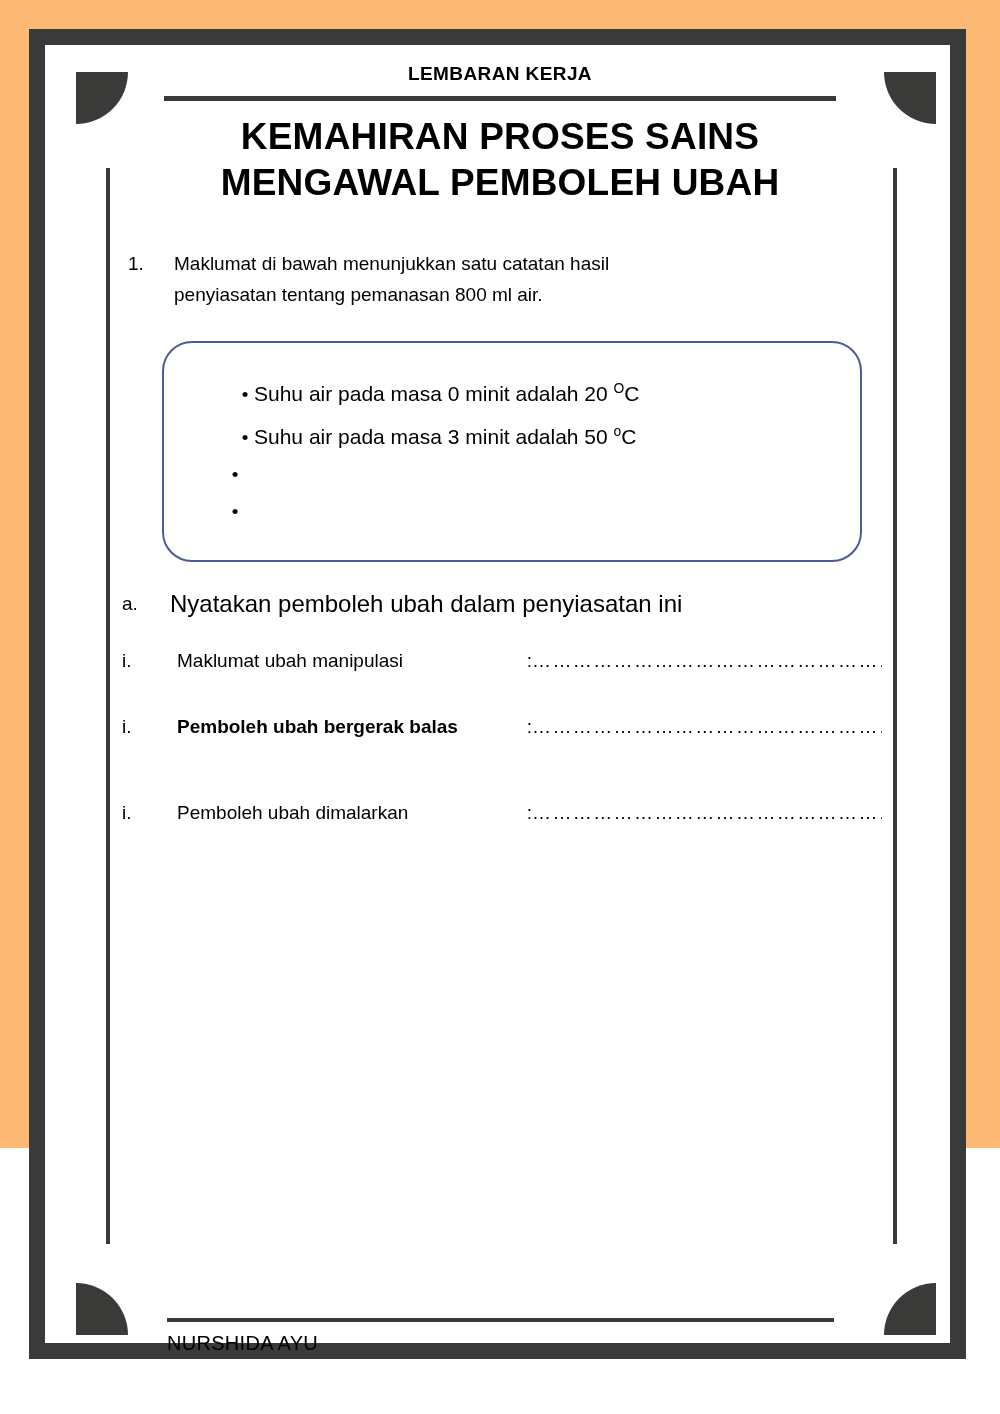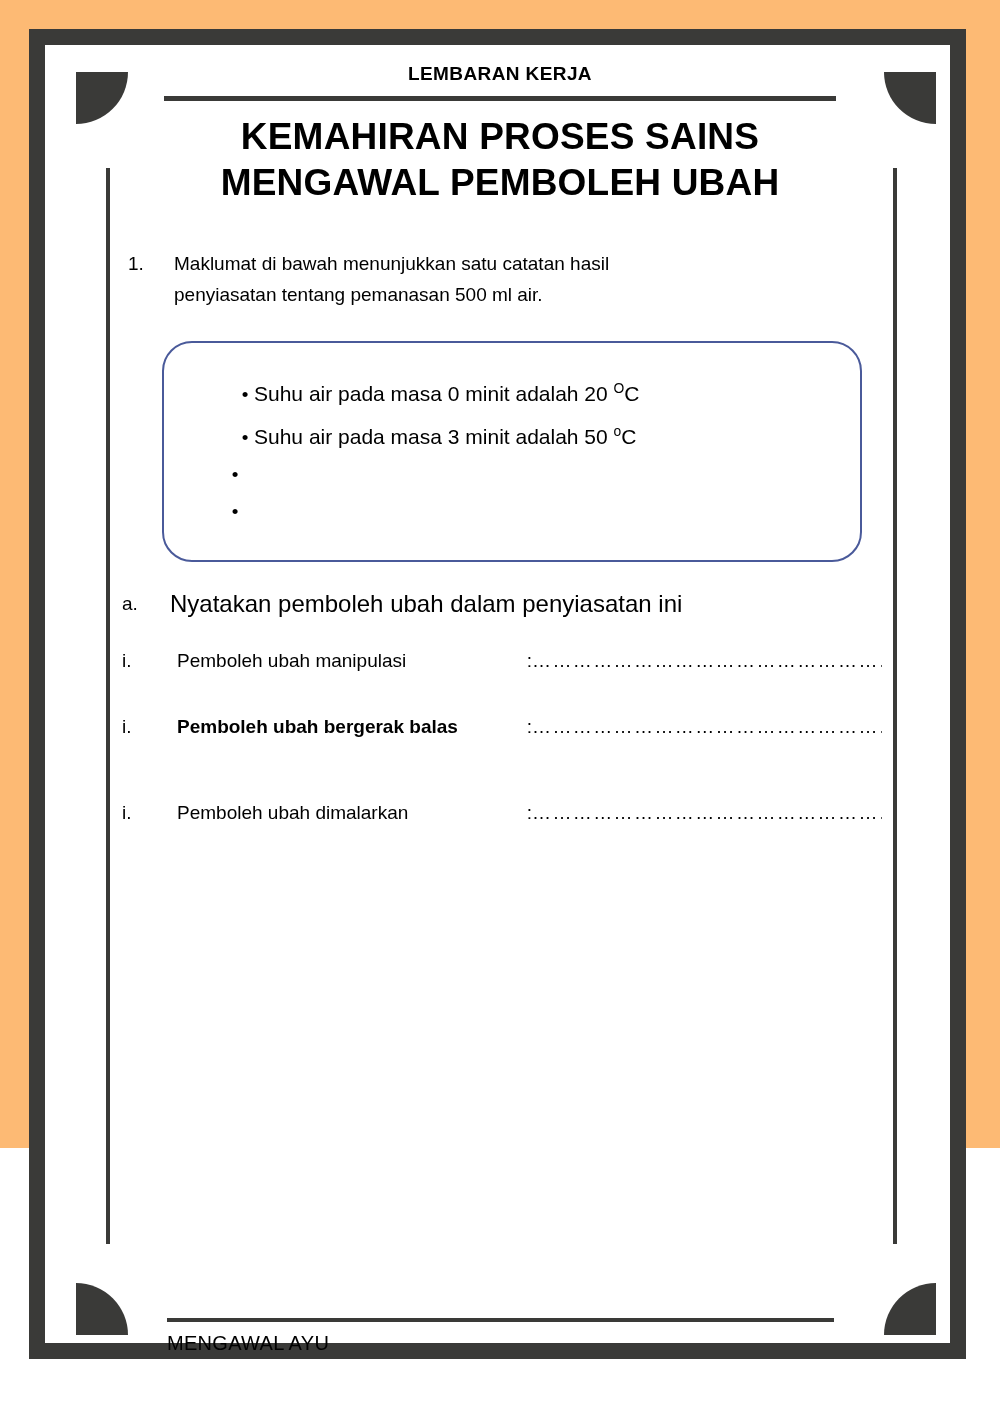--- a/index.html
+++ b/index.html
@@ -243,21 +243,21 @@
   <div id="header">
     <div id="worksheet-label">LEMBARAN KERJA</div>
     <div id="header-rule"></div>
     <div id="main-title">KEMAHIRAN PROSES SAINS
 MENGAWAL PEMBOLEH UBAH</div>
   </div>
 
   <div id="question-one">
     <div id="question-one-number">1.</div>
     <div id="question-one-text">Maklumat di bawah menunjukkan satu catatan hasil
-penyiasatan tentang pemanasan 500 ml air.</div>
+penyiasatan tentang pemanasan 800 ml air.</div>
   </div>
 
   <div id="info-box">
     <ul id="info-list">
       <li class="ind-0">
         <span class="bullet">•</span>
         <span class="bullet-text"><span>Suhu air pada masa 0 minit adalah 20 </span><span class="deg">O</span><span>C</span></span>
       </li>
       <li class="ind-1">
         <span class="bullet">•</span>
@@ -274,21 +274,21 @@
 
   <div id="part-a">
     <div id="part-a-marker">a.</div>
     <div id="part-a-text">Nyatakan pemboleh ubah dalam penyiasatan ini</div>
   </div>
 
   <div id="answer-rows">
 
     <div class="answer-row row-0">
       <span class="answer-marker">i.</span>
-      <span class="answer-label">Pemboleh ubah manipulasi</span>
+      <span class="answer-label">Maklumat ubah manipulasi</span>
       <span class="answer-colon">:</span>
       <span class="answer-dots">………………………………………………</span>
     </div>
 
     <div class="answer-row row-1">
       <span class="answer-marker">i.</span>
       <span class="answer-label">Pemboleh ubah bergerak balas</span>
       <span class="answer-colon">:</span>
       <span class="answer-dots">………………………………………………</span>
     </div>
@@ -296,15 +296,15 @@
     <div class="answer-row row-2">
       <span class="answer-marker">i.</span>
       <span class="answer-label">Pemboleh ubah dimalarkan</span>
       <span class="answer-colon">:</span>
       <span class="answer-dots">………………………………………………</span>
     </div>
 
   </div>
 
   <div id="footer-rule"></div>
-  <div id="footer-name">MENGAWAL AYU</div>
+  <div id="footer-name">NURSHIDA AYU</div>
 
 </div>
 
 </body></html>

